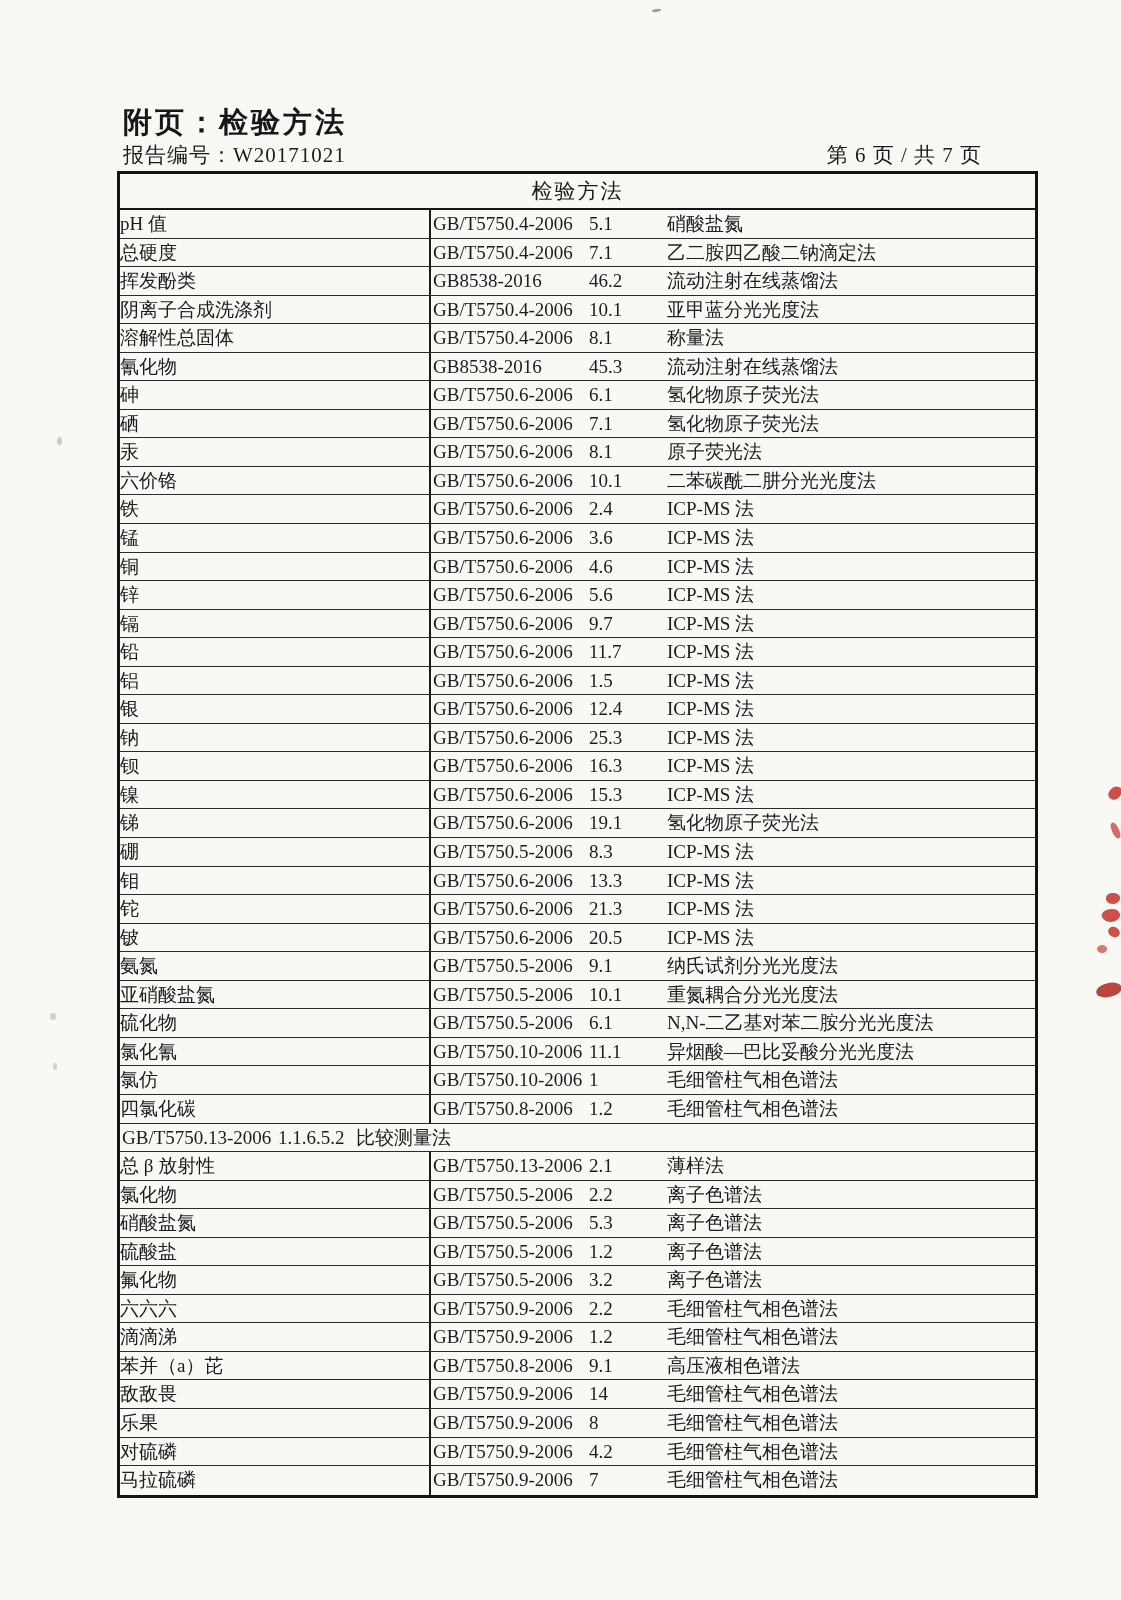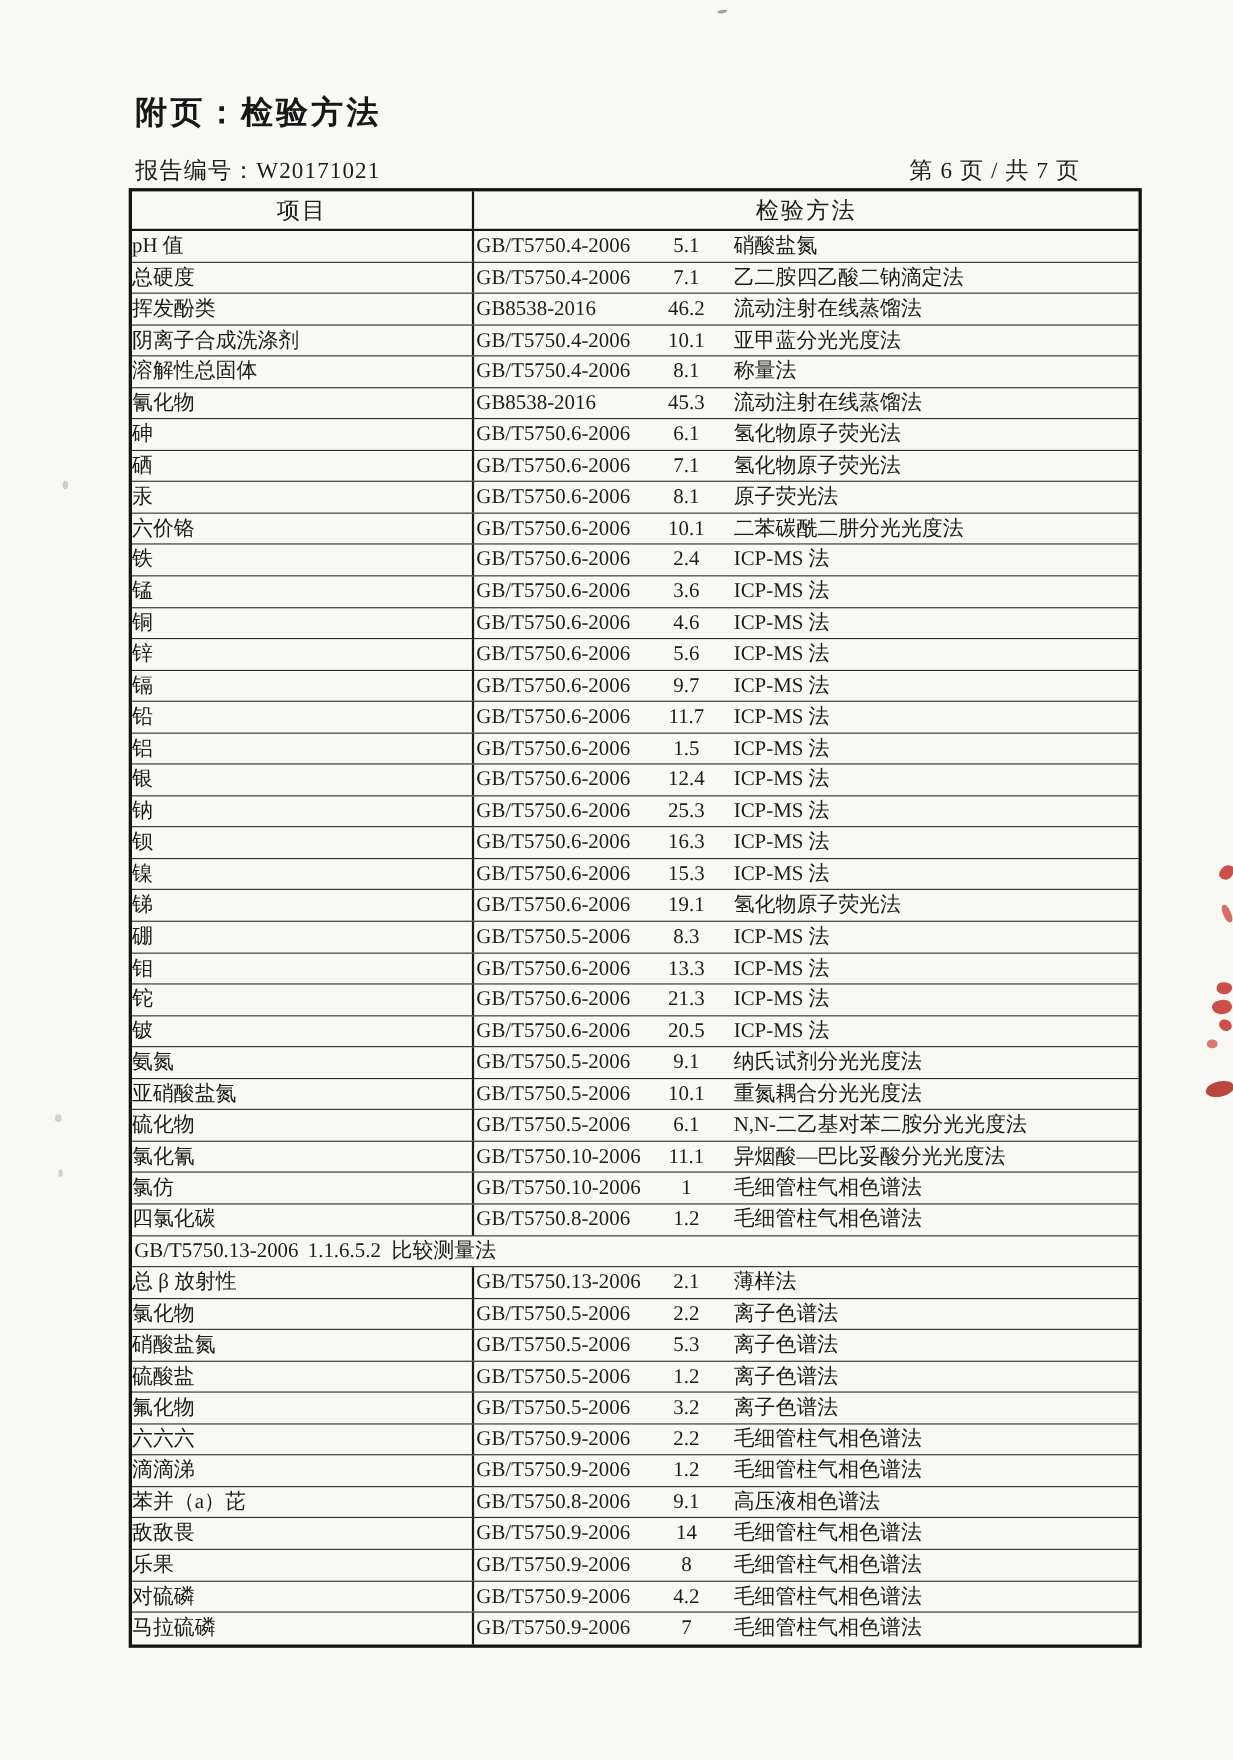--- a/index.html
+++ b/index.html
@@ -6,21 +6,21 @@
   body{
     width:1121px;height:1600px;
     background:#e9e9e7;
     font-family:"Liberation Serif","DejaVu Serif",serif;
   }
   .page{
     position:relative;width:1121px;height:1600px;
     background:#f8f8f5;color:#1c1c1c;overflow:hidden;
   }
   .title{
-    position:absolute;left:123px;top:83px;
+    position:absolute;left:123px;top:103px;
     font-size:29px;letter-spacing:3px;font-weight:600;color:#171717;
   }
   .meta-row{
     position:absolute;left:123px;right:139px;top:141px;
     display:flex;justify-content:space-between;align-items:baseline;
     font-size:21px;letter-spacing:1px;color:#1b1b1b;gap:13px;
   }
   .methods-table{
     position:absolute;left:117px;top:171px;width:921px;
     box-sizing:border-box;border:3px solid #141414;background:transparent;
@@ -39,21 +39,21 @@
     border-bottom:1px solid #2b2b2b;
     font-size:19px;line-height:27.5px;white-space:nowrap;
   }
   .trow:last-child{border-bottom:none;}
   .c-item{
     width:311px;box-sizing:border-box;border-right:2px solid #1a1a1a;
     overflow:hidden;
   }
   .c-method{flex:1;display:flex;padding-left:2px;overflow:hidden;}
   .std{min-width:152px;padding-right:4px;}
-  .clause{min-width:70px;text-align:center;}
+  .clause{min-width:70px;text-align:left;}
   .mname{margin-left:8px;}
   .stamp{position:absolute;background:#c4322a;opacity:.85;}
   .s1{left:1109px;top:786px;width:12px;height:14px;border-radius:65% 30% 55% 40%;transform:rotate(22deg);}
   .s2{left:1112px;top:822px;width:7px;height:17px;border-radius:45%;transform:rotate(-24deg);opacity:.7;}
   .s3a{left:1106px;top:893px;width:14px;height:11px;border-radius:50% 40% 60% 45%;transform:rotate(10deg);}
   .s3b{left:1102px;top:909px;width:18px;height:13px;border-radius:40% 55% 45% 60%;transform:rotate(-14deg);}
   .s3c{left:1108px;top:927px;width:12px;height:10px;border-radius:55%;transform:rotate(30deg);}
   .s3d{left:1097px;top:945px;width:10px;height:8px;border-radius:50%;opacity:.65;}
   .s4{left:1096px;top:983px;width:26px;height:14px;border-radius:50%;transform:rotate(-12deg);background:#b0271f;}
   .speck{position:absolute;background:#9f9f9c;border-radius:50%;}
@@ -71,21 +71,20 @@
 
   <div class="meta-row">
     <div>
       <span>报告编号：</span><span>W20171021</span>
     </div>
     <div>第 6 页 / 共 7 页</div>
   </div>
 
   <div class="methods-table">
     <div class="thead">
-      <div class="th item">项目</div>
       <div class="th method">检验方法</div>
     </div>
     <div id="tbody">
         <div class="trow">
           <div class="c-item">pH 值</div>
           <div class="c-method">
             <span class="std">GB/T5750.4-2006</span>
             <span class="clause">5.1</span>
             <span class="mname">硝酸盐氮</span>
           </div>

